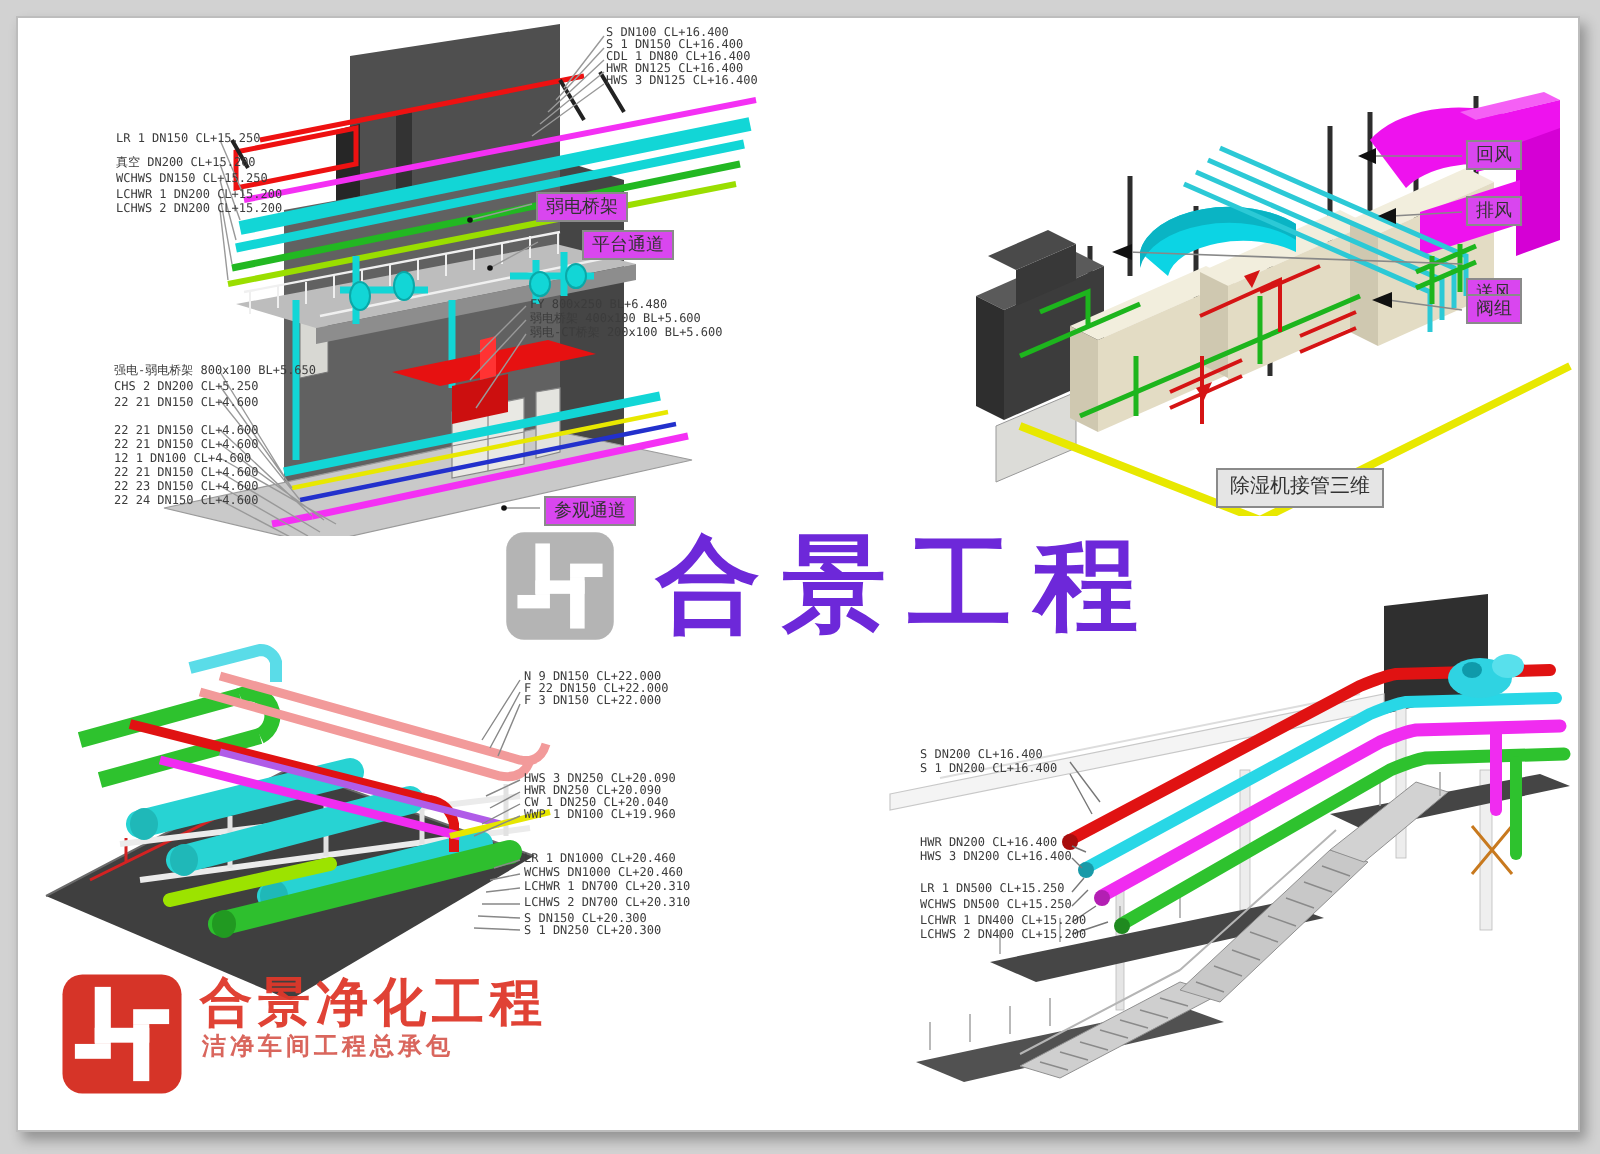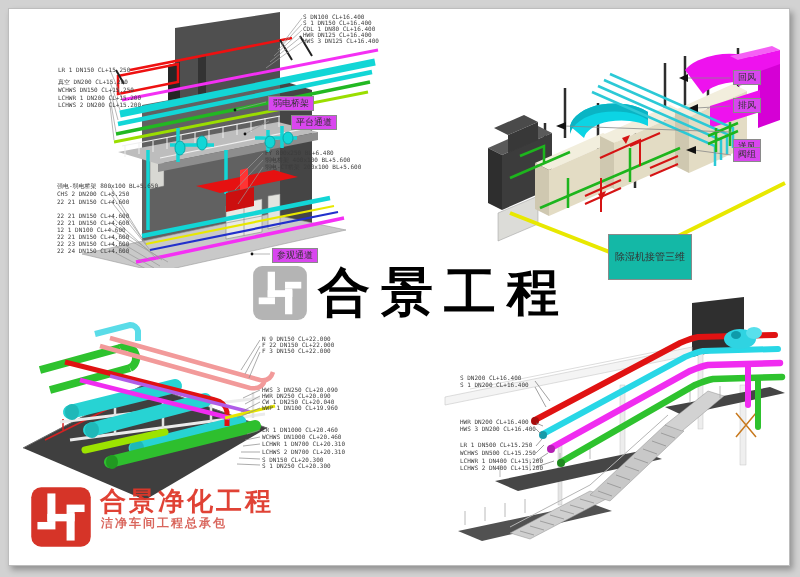--- a/index.html
+++ b/index.html
@@ -5,25 +5,25 @@
   html,body{margin:0;padding:0;}
   #canvas{position:relative;width:800px;height:577px;background:#d2d2d2;overflow:hidden;
           font-family:"Liberation Sans",sans-serif;}
   .card{position:absolute;left:8px;top:8px;width:780px;height:556px;background:#ffffff;
         border:1px solid #bdbdbd;box-shadow:3px 4px 6px rgba(0,0,0,0.30);}
   .view{position:absolute;}
   .view svg{position:absolute;left:0;top:0;display:block;}
   .lbl{position:absolute;font:6px/6px "DejaVu Sans Mono",monospace;color:#3c3c3c;white-space:nowrap;}
   .callout{position:absolute;border:1px solid #8a8a8a;background:#d946ef;color:#333;
            font:9px/11px "Liberation Sans",sans-serif;padding:1px 4px;white-space:nowrap;}
-  .caption-box{position:absolute;border:1px solid #8a8a8a;background:#14b8a6;color:#333;
-           font:10px/12px "Liberation Sans",sans-serif;padding:16px 6px;white-space:nowrap;text-align:center;}
+  .caption-box{position:absolute;border:1px solid #8a8a8a;background:#e5e5e5;color:#333;
+           font:10px/12px "Liberation Sans",sans-serif;padding:3px 6px;white-space:nowrap;text-align:center;}
   #watermark{position:absolute;left:252px;top:258px;display:flex;align-items:center;z-index:1;}
-  #watermark .wm-text{font-size:52px;font-weight:bold;color:#000000;letter-spacing:11px;
-           margin-left:10px;white-space:nowrap;text-align:right;}
+  #watermark .wm-text{font-size:52px;font-weight:bold;color:#6d28d9;letter-spacing:11px;
+           margin-left:20px;white-space:nowrap;text-align:right;}
   .z2{z-index:2;}
   #brand{position:absolute;left:0;top:0;width:716px;height:577px;z-index:3;pointer-events:none;}
   #brand .b-title{position:absolute;left:100px;top:484px;font-size:26px;font-weight:bold;
            color:rgba(222,56,42,0.95);letter-spacing:3px;white-space:nowrap;}
   #brand .b-sub{position:absolute;left:101px;top:515px;font-size:12px;font-weight:bold;
            color:rgba(208,64,52,0.80);letter-spacing:2px;white-space:nowrap;}
   #brand .b-svc{position:absolute;left:101px;top:536px;font-size:18px;font-weight:bold;
            color:rgba(238,128,118,0.85);letter-spacing:1px;white-space:nowrap;}
   #brand svg{position:absolute;left:30px;top:486px;}
 </style>

